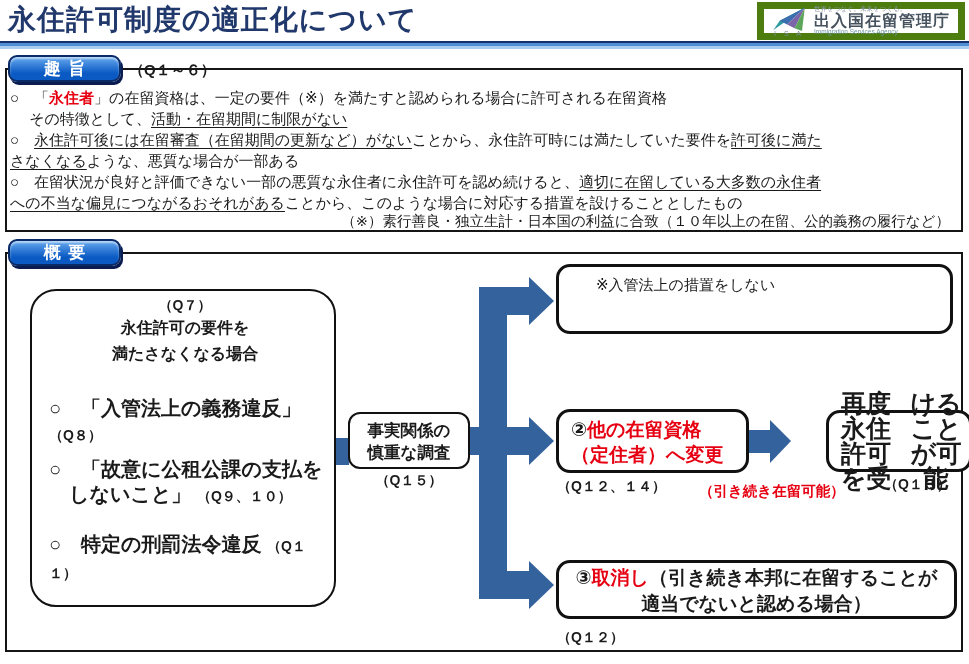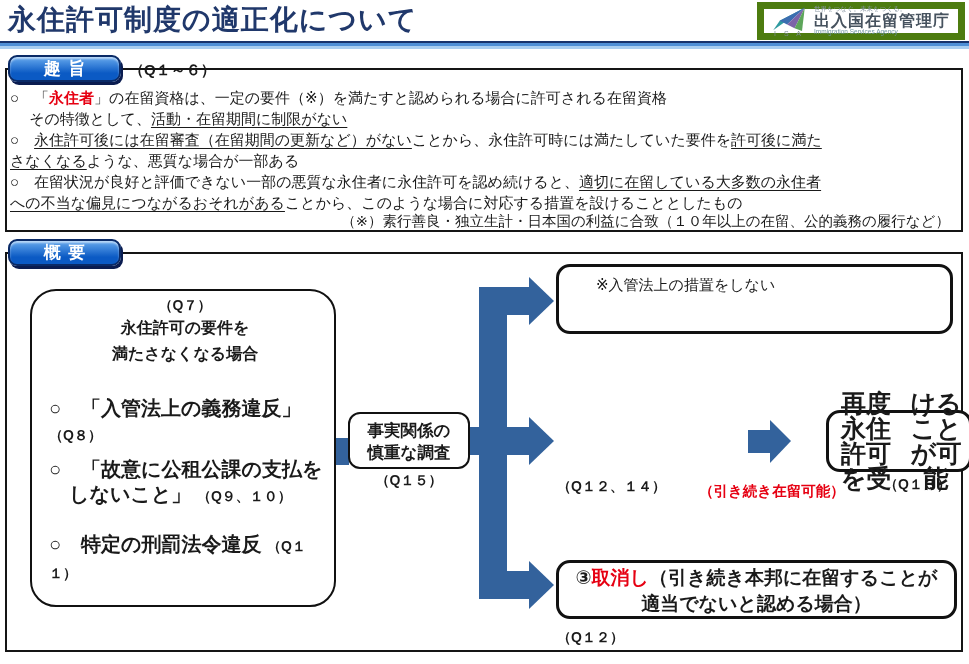--- a/index.html
+++ b/index.html
@@ -156,20 +156,21 @@
   <div class="round-box mid-box">
     <span>事実関係の</span>
     <span>慎重な調査</span>
   </div>
   <div class="q15">（Q１５）</div>
 
   <div class="round-box box1">
     <div class="box1-note">※入管法上の措置をしない</div>
   </div>
 
+  <div class="round-box box2"><span>②</span><span class="seg-red">他の在留資格</span><br><span class="seg-red">（定住者）へ変更</span></div>
   <div class="q-label q12-14">（Q１２、１４）</div>
   <div class="note-red">（引き続き在留可能）</div>
 
   <div class="round-box box2-result">
       <span>再度永住許可を受</span>
       <br>
       <span>けることが可能</span>
     </div>
   <div class="q-label q13">（Q１３）</div>
 

